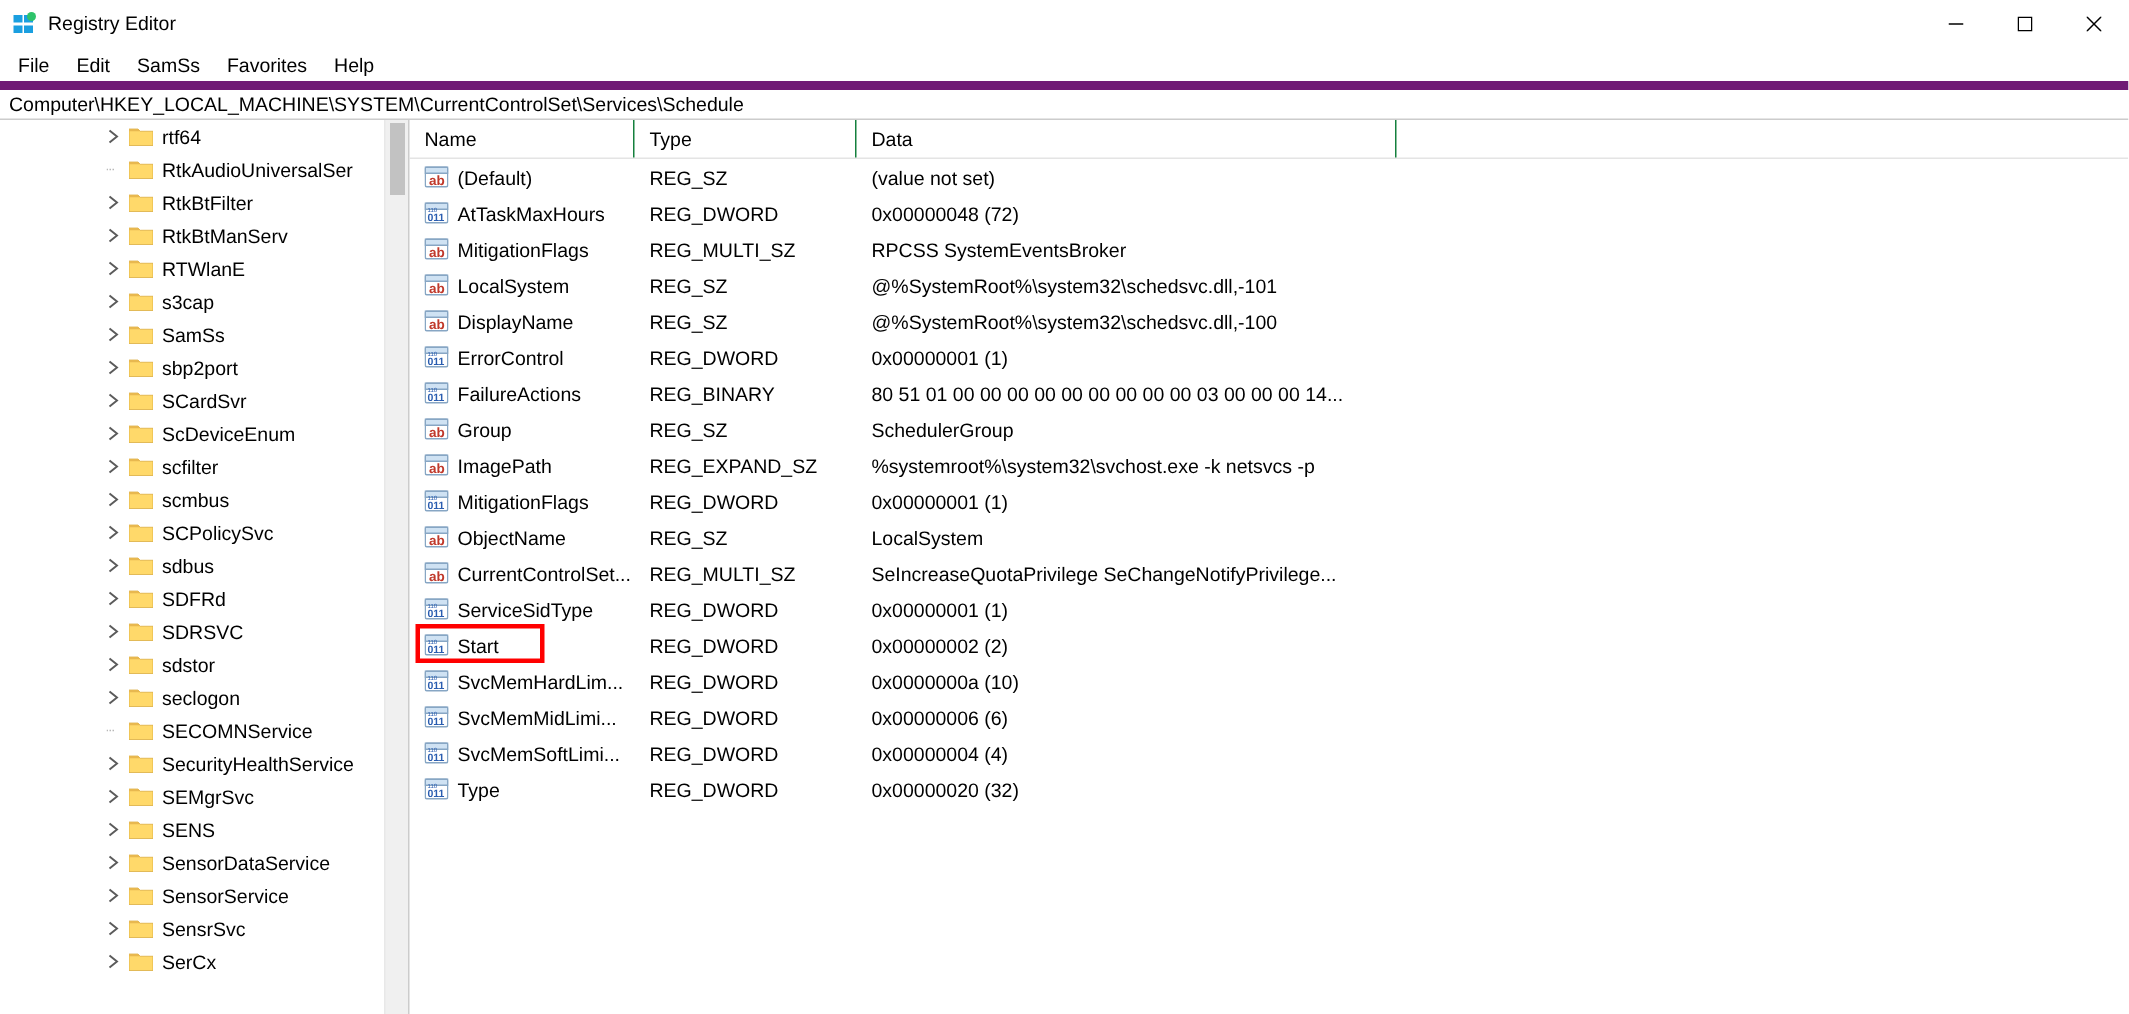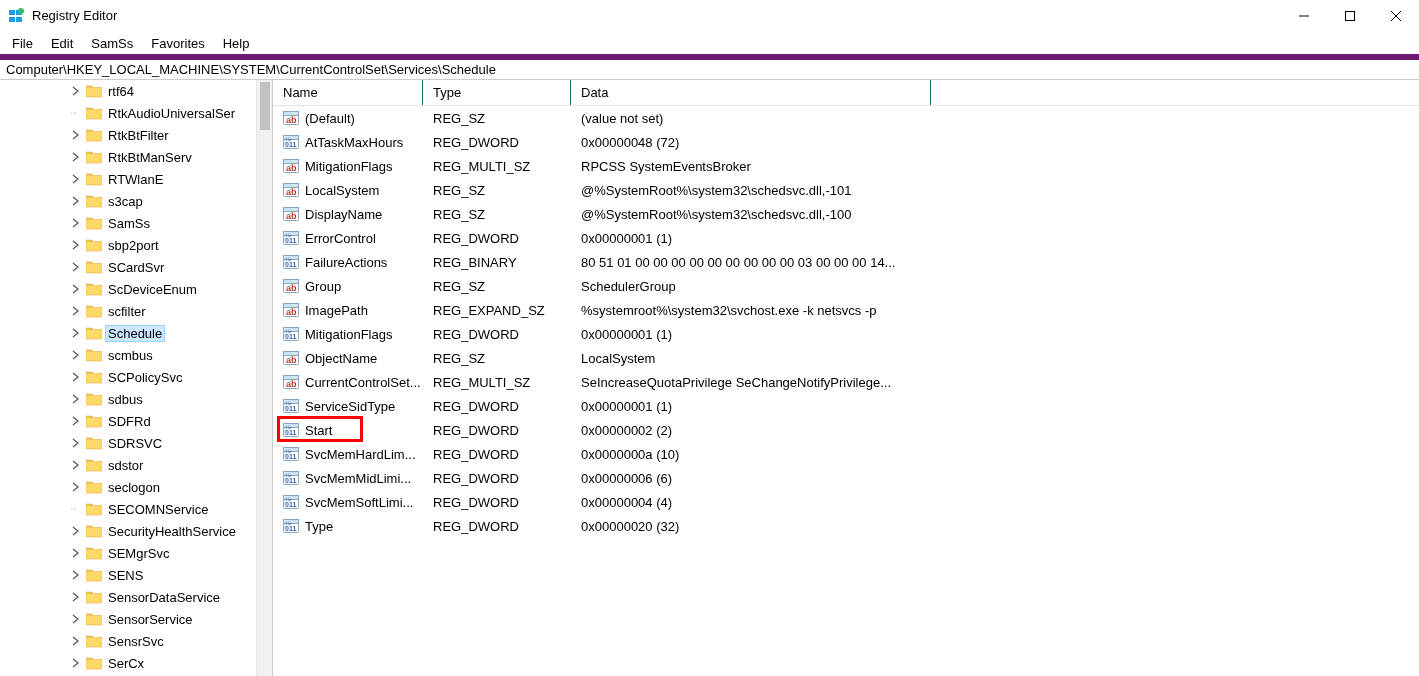--- a/index.html
+++ b/index.html
@@ -372,34 +372,20 @@
             </svg>
           </span>
           <span class="folder-icon">
             <svg viewBox="0 0 16 14">
               <path d="M0 2 L6 2 L7.5 3.5 L16 3.5 L16 13 L0 13 Z" fill="#ffd96a" stroke="#d8a93a" stroke-width="0.5"></path>
               <path d="M0 2 L6 2 L7.5 3.5 L0 3.5 Z" fill="#e8b84f"></path>
             </svg>
           </span>
           <span class="label">scfilter</span>
         </div>
-        <div class="tree-item selected">
-          <span class="expander">
-            <svg width="8" height="10">
-              <path d="M1 1 L6 5 L1 9" fill="none" stroke="#5b5b5b" stroke-width="1.3"></path>
-            </svg>
-          </span>
-          <span class="folder-icon">
-            <svg viewBox="0 0 16 14">
-              <path d="M0 2 L6 2 L7.5 3.5 L16 3.5 L16 13 L0 13 Z" fill="#ffd96a" stroke="#d8a93a" stroke-width="0.5"></path>
-              <path d="M0 2 L6 2 L7.5 3.5 L0 3.5 Z" fill="#e8b84f"></path>
-            </svg>
-          </span>
-          <span class="label">Schedule</span>
-        </div>
         <div class="tree-item">
           <span class="expander">
             <svg width="8" height="10">
               <path d="M1 1 L6 5 L1 9" fill="none" stroke="#5b5b5b" stroke-width="1.3"></path>
             </svg>
           </span>
           <span class="folder-icon">
             <svg viewBox="0 0 16 14">
               <path d="M0 2 L6 2 L7.5 3.5 L16 3.5 L16 13 L0 13 Z" fill="#ffd96a" stroke="#d8a93a" stroke-width="0.5"></path>
               <path d="M0 2 L6 2 L7.5 3.5 L0 3.5 Z" fill="#e8b84f"></path>

